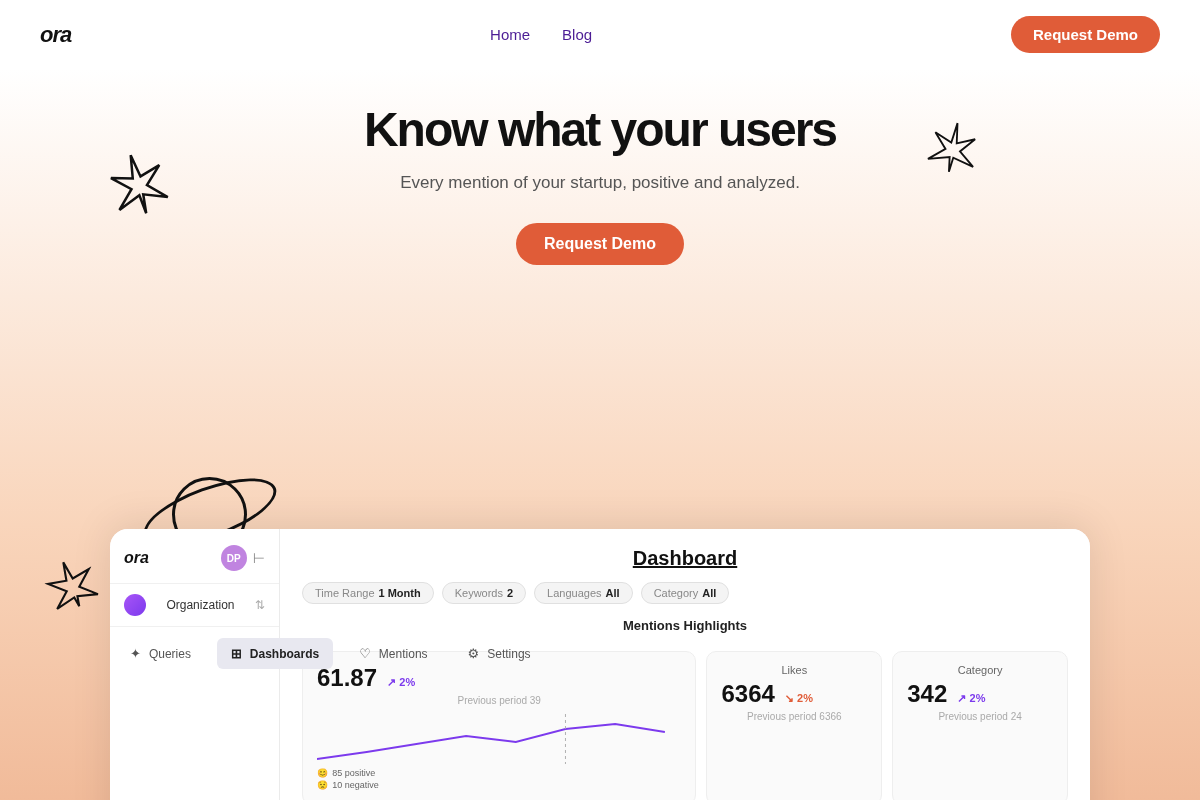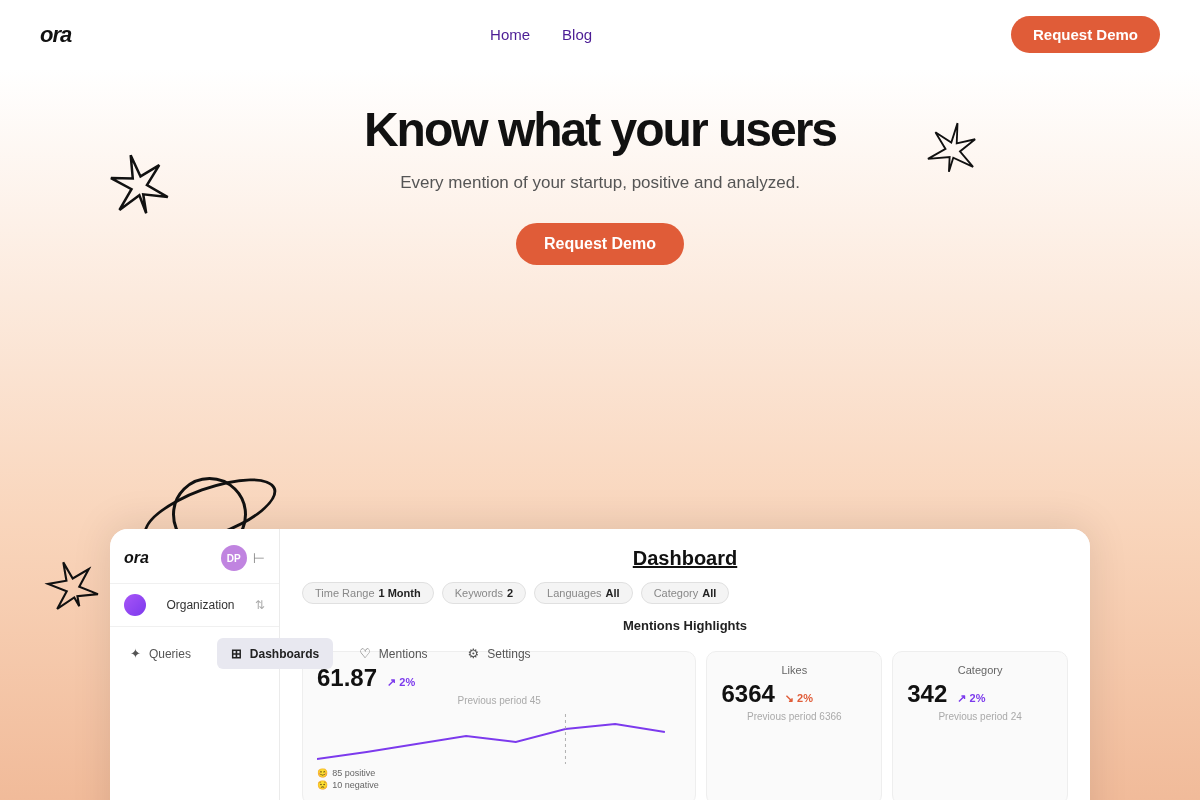--- a/index.html
+++ b/index.html
@@ -457,21 +457,21 @@
         </div>
       </div>
       <div class="section-title">Mentions Highlights</div>
       <div class="stats-row">
 
         <div class="stat-card large">
           <div class="stat-value">
             <span>61.87</span>
             <span class="trend trend-up">↗ 2%</span>
           </div>
-          <div class="stat-prev">Previous period 45</div>
+          <div class="stat-prev">Previous period 39</div>
           <div class="chart-area">
             <svg width="100%" height="50" viewBox="0 0 440 50" preserveAspectRatio="none">
               <polyline points="0,45 60,38 120,30 180,22 240,28 300,15 360,10 420,18" fill="none" stroke="#7c3aed" stroke-width="2"></polyline>
               <line x1="300" y1="0" x2="300" y2="50" stroke="#aaa" stroke-width="1" stroke-dasharray="3,3"></line>
             </svg>
           </div>
           <div class="chart-labels">
             <div>
                 <span>😊</span>
                 <span>85 positive</span>

